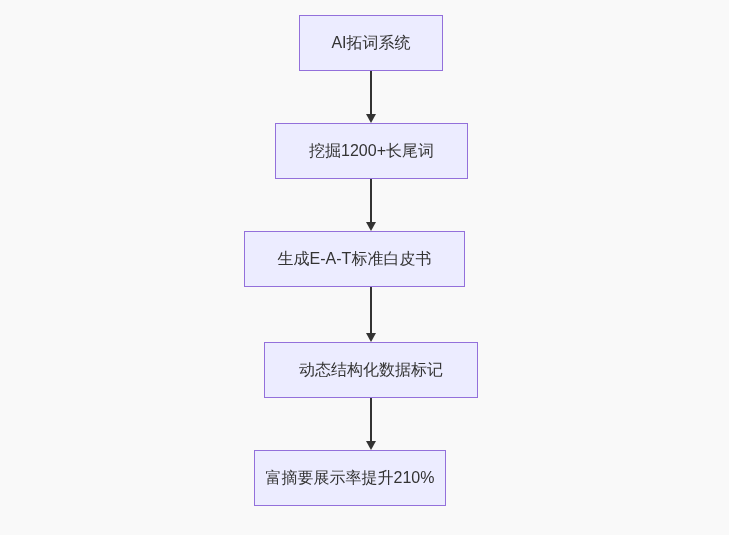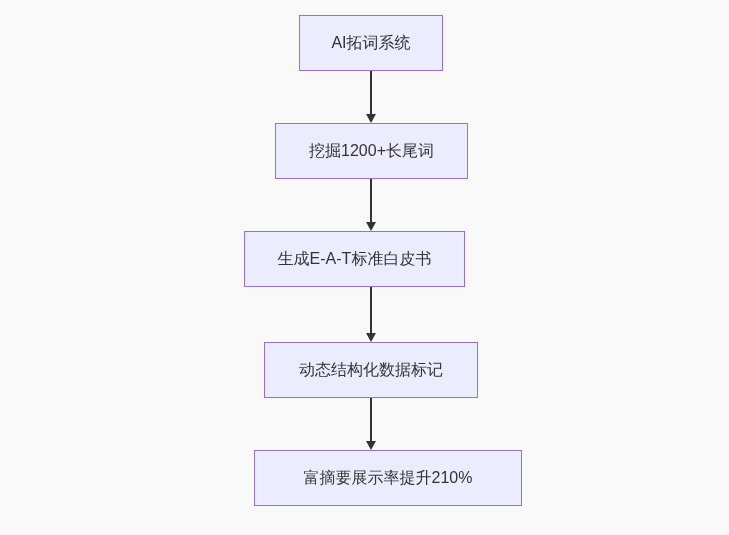--- a/index.html
+++ b/index.html
@@ -74,15 +74,15 @@
     <div class="head"></div>
   </div>
 
   <div class="flow-node" style="left:264px; top:342px; width:214px;font-family:Liberation Serif, serif;">动态结构化数据标记</div>
 
   <div class="flow-arrow" style="left:366px; top:398px; height:52px;">
     <div class="shaft"></div>
     <div class="head"></div>
   </div>
 
-  <div class="flow-node" style="left:254px; top:450px; width:268px;">富摘要展示率提升210%</div>
+  <div class="flow-node" style="left:254px; top:450px; width:192px;">富摘要展示率提升210%</div>
 
 </div>
 
 </body></html>

